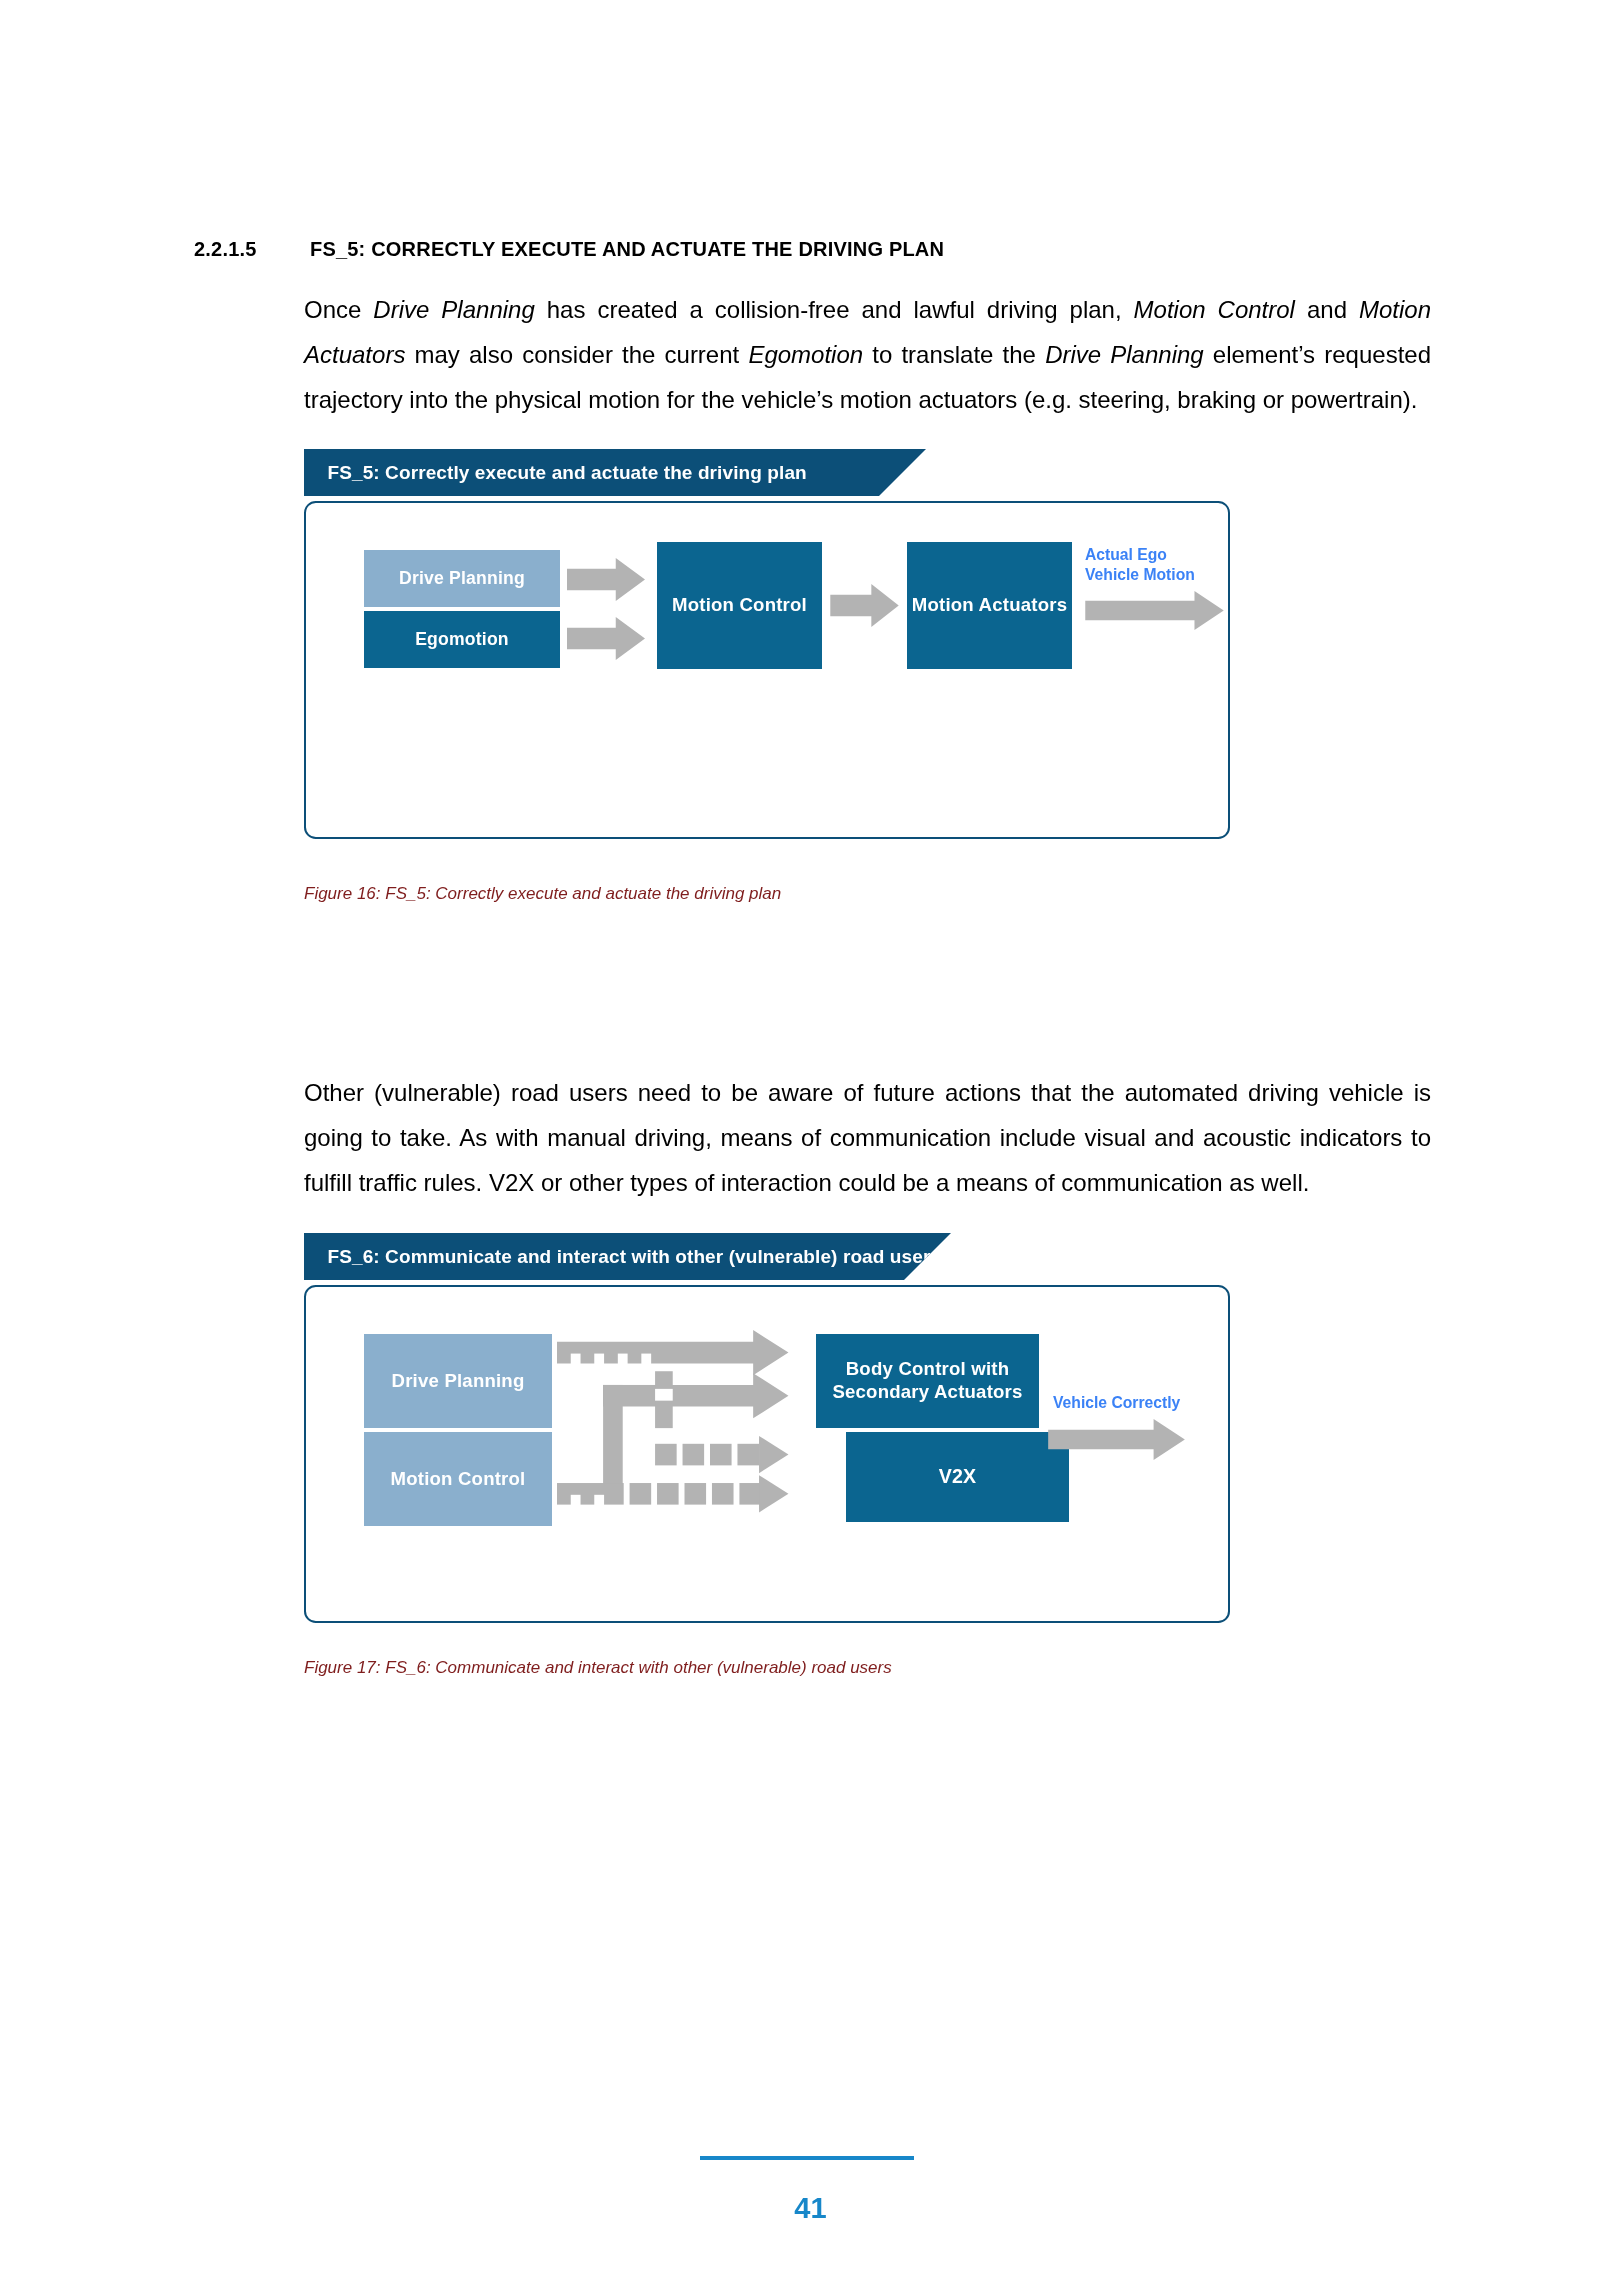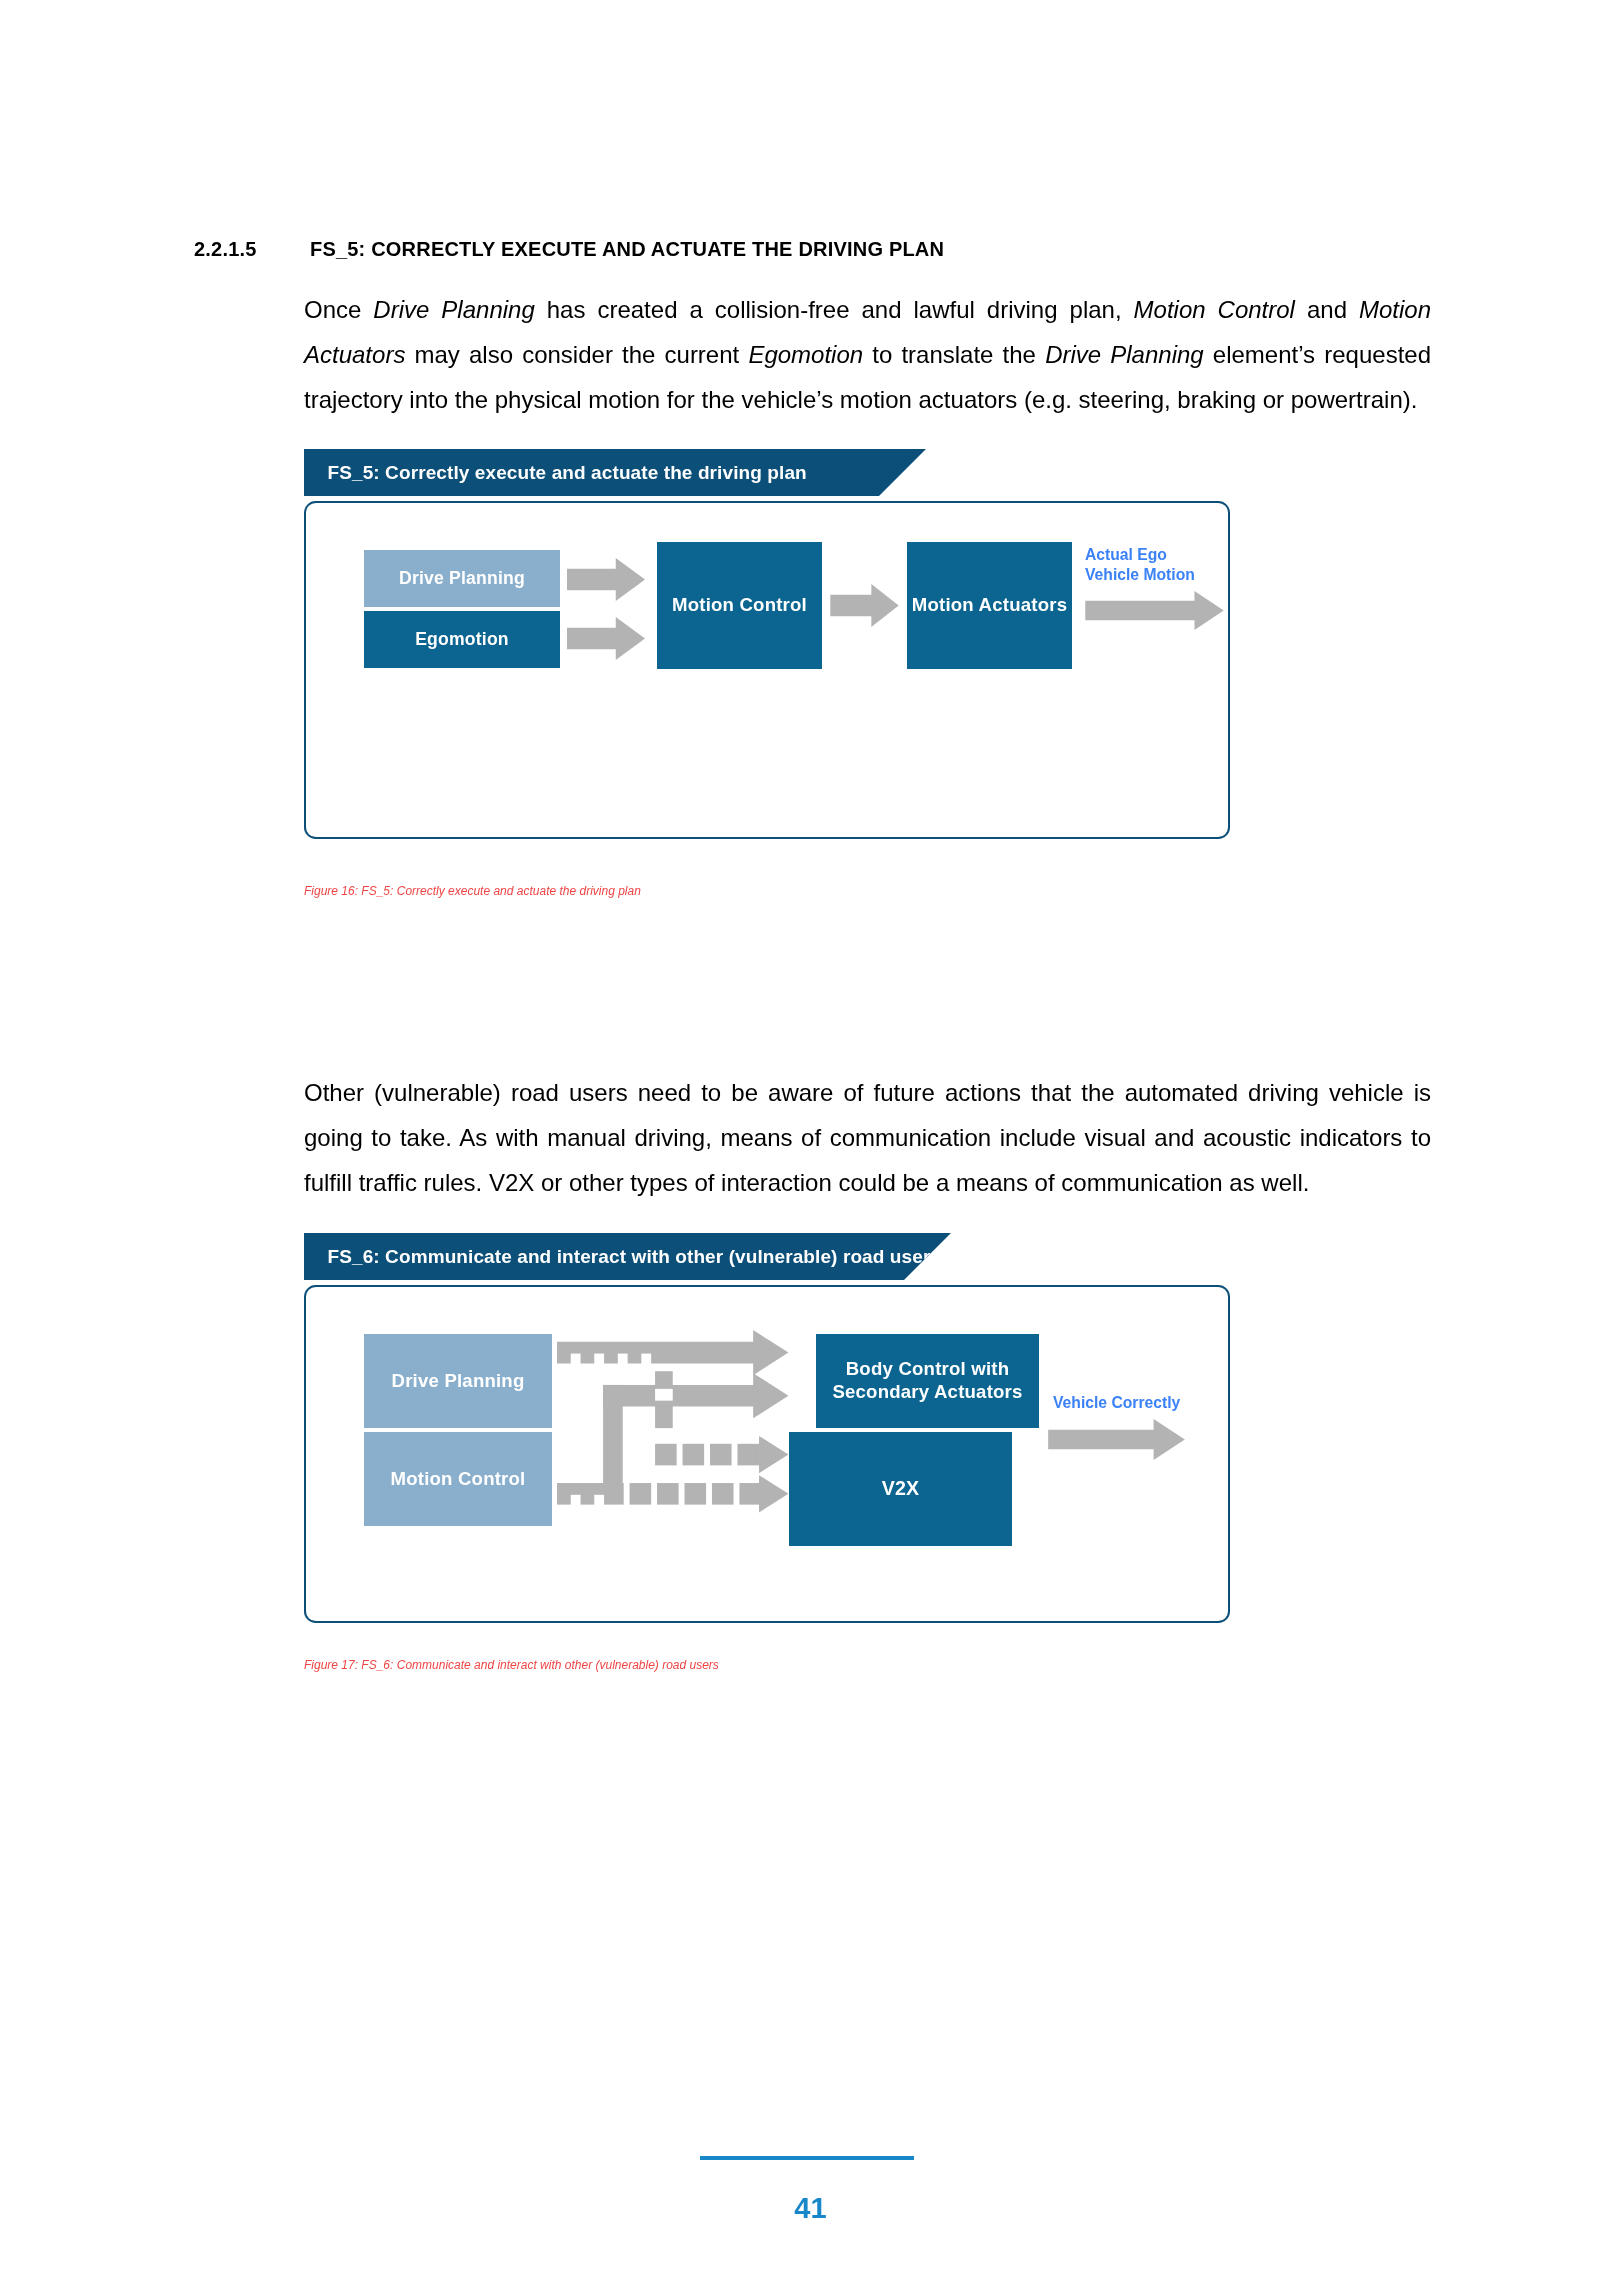--- a/index.html
+++ b/index.html
@@ -99,23 +99,23 @@
     white-space: pre-line;
   }
 
   
   .arrow-svg { position: absolute; }
 
   
   .fig-caption {
     position: absolute;
     left: 304px;
-    font-size: 12px;
+    font-size: 17px;
     font-style: italic;
-    color: #ef4444;
+    color: #7f1d1d;
     white-space: nowrap;
   }
 
   
   .footer-rule {
     position: absolute;
     left: 700px;
     top: 2156px;
     width: 214px;
     height: 3.9px;
@@ -224,21 +224,21 @@
           <rect x="130" y="158" width="22" height="22"></rect>
           <rect x="158" y="158" width="22" height="22"></rect>
           <rect x="186" y="158" width="22" height="22"></rect>
           <polygon points="206,150 236,169 206,188"></polygon>
         </g>
       </svg>
 
       <div class="blk blk-dark" style="left:510px; top:47px; width:223px; height:94px; font-size:18.6px; white-space:pre-line;">Body Control with
 Secondary Actuators</div>
 
-      <div class="blk blk-dark" style="left:483px; top:145px; width:223px; height:114px; font-size:19.6px;">V2X</div>
+      <div class="blk blk-dark" style="left:540px; top:145px; width:223px; height:90px; font-size:19.6px;">V2X</div>
 
       <div class="flow-label" style="left:747px; top:106px;">Vehicle Correctly</div>
 
       <svg class="arrow-svg" style="left:742px; top:132px;" width="137" height="41" viewBox="0 0 140 42">
         <polygon points="0,11 108,11 108,0 140,21 108,42 108,31 0,31" fill="#b3b3b3"></polygon>
       </svg>
     </div>
   </div>
 
   <div class="fig-caption" style="top:1658px">Figure 17: FS_6: Communicate and interact with other (vulnerable) road users</div>

